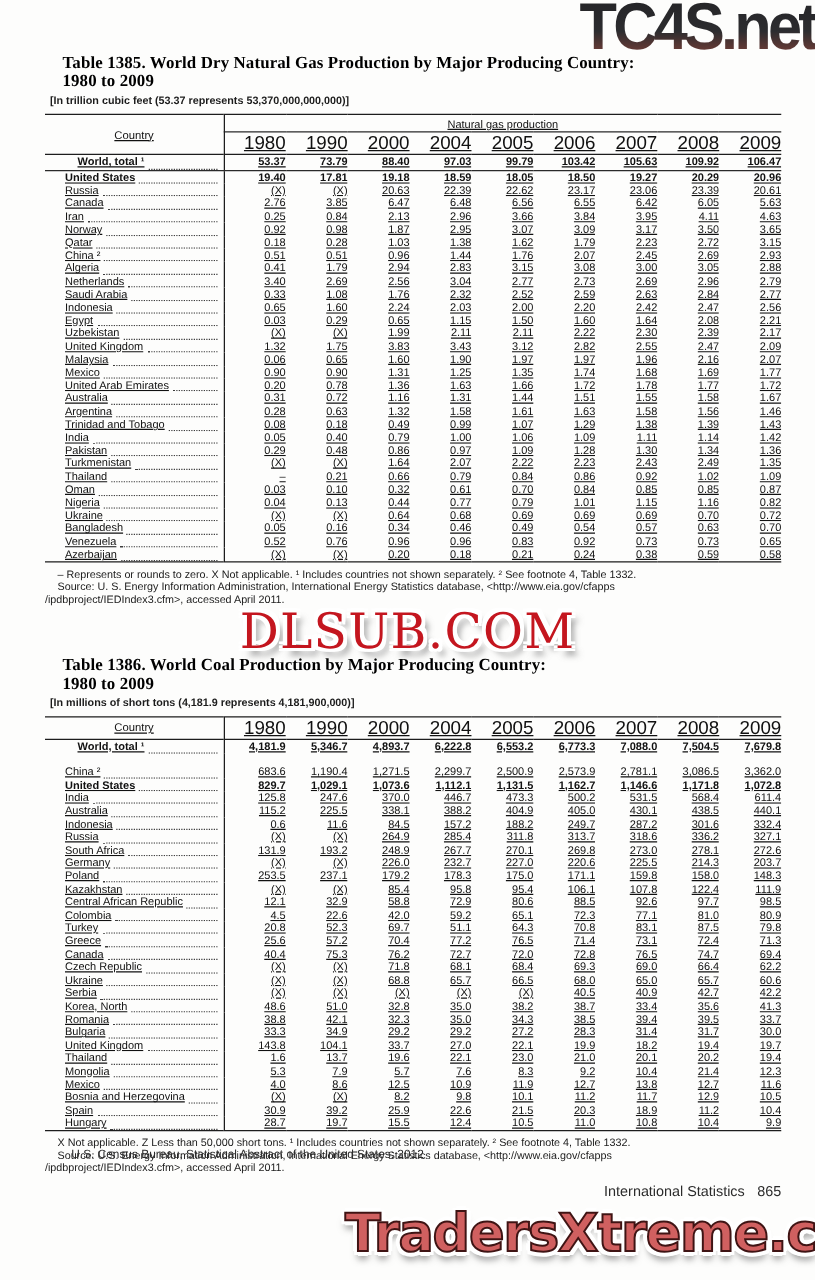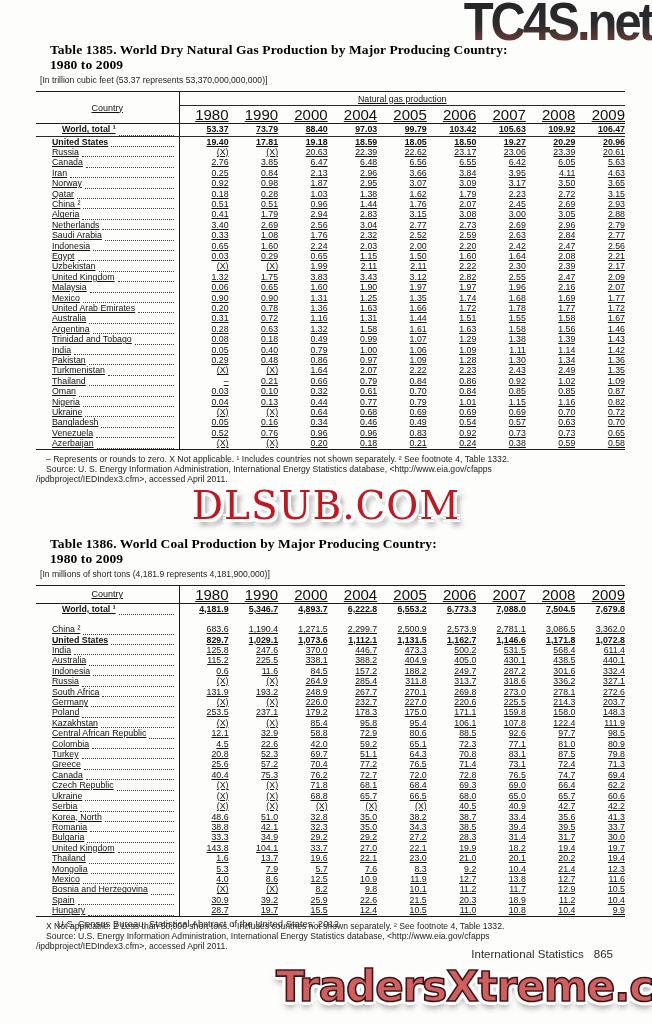--- a/index.html
+++ b/index.html
@@ -3,21 +3,21 @@
 <meta charset="utf-8">
 <style>
   html,body{margin:0;padding:0;background:#ffffff;}
   #page{position:relative;width:652px;height:1024px;background:#fdfdfc;overflow:hidden;
         color:#141414;font-family:"Liberation Sans",sans-serif;}
 
   
   .title-block{margin-left:50px;margin-right:20px;}
   .t-title{font-family:"Liberation Serif",serif;font-weight:700;font-size:13.5px;
            line-height:15px;color:#000;letter-spacing:.1px;}
-  .t-sub{font-size:8.6px;color:#1c1c1c;margin-left:-10px;margin-top:3px;line-height:11px;}
+  .t-sub{font-size:8.6px;color:#1c1c1c;margin-left:-10px;margin-top:3px;line-height:11px;font-weight:bold;}
   #title1385{padding-top:42px;}
   #title1386{padding-top:0;}
 
   
   table.stat{border-collapse:collapse;table-layout:fixed;width:589px;margin-left:36px;
              margin-top:5px;font-size:8.8px;color:#111;text-decoration:underline;}
   table.stat col.c-country{width:143px;}
   table.stat th,table.stat td{padding:0;font-weight:normal;}
   table.stat thead{border-top:1.6px solid #1d1d1d;}
   th.country-h{text-align:center;vertical-align:middle;border-right:1px solid #1d1d1d;font-size:9px;}
@@ -36,21 +36,21 @@
   tr.world-underline td{border-bottom:.8px solid #2a2a2a;}
   tr.spacer-row td{height:9px;border:none;}
   tr.spacer-row td.country-cell{border-right:1px solid #1d1d1d;}
 
   
   .fnotes{margin-left:36px;margin-top:4px;font-size:8.6px;line-height:10px;color:#1b1b1b;width:575px;}
   .fnotes p{margin:0;}
   .fnotes p.indent{padding-left:10px;}
 
   
-  .footer-right{position:absolute;right:39px;top:948px;font-size:11.5px;color:#2b2b2b;}
+  .footer-right{position:absolute;right:27px;top:948px;font-size:11.5px;color:#2b2b2b;}
   .footer-right .pgnum{margin-left:10px;}
   .footer-left{position:absolute;left:57px;top:918px;font-size:9.5px;color:#2b2b2b;}
 
   
   .wm-top{position:absolute;top:-6px;right:0px;font-family:"Liberation Sans",sans-serif;
           font-weight:900;font-size:49px;letter-spacing:-3px;transform:scaleY(1.08);
           background:linear-gradient(180deg,#232326 0%,#2c2c2f 55%,#8a4339 96%);
           -webkit-background-clip:text;background-clip:text;color:transparent;z-index:5;}
   .wm-mid{position:absolute;top:483px;left:50%;transform:translateX(-50%);z-index:6;
           font-family:"DejaVu Serif",serif;font-weight:400;font-size:39px;letter-spacing:1px;
@@ -640,21 +640,21 @@
     </table>
 
   <div class="fnotes">
     <p class="indent">– Represents or rounds to zero. X Not applicable. ¹ Includes countries not shown separately. ² See footnote 4, Table 1332.</p>
     <p class="indent">Source: U. S. Energy Information Administration, International Energy Statistics database, &lt;http://www.eia.gov/cfapps</p>
     <p>/ipdbproject/IEDIndex3.cfm&gt;, accessed April 2011.</p>
   </div>
 
   <div class="wm-mid">DLSUB.COM</div>
 
-  <div class="title-block" id="title1386" style="margin-top:52px;">
+  <div class="title-block" id="title1386" style="margin-top:40px;">
     <div class="t-title">Table 1386. World Coal Production by Major Producing Country:</div>
     <div class="t-title">1980 to 2009</div>
     <div class="t-sub">[In millions of short tons (4,181.9 represents 4,181,900,000)]</div>
   </div>
 
   <table class="stat" id="t1386">
       <colgroup>
         <col class="c-country">
         <col>
         <col>

